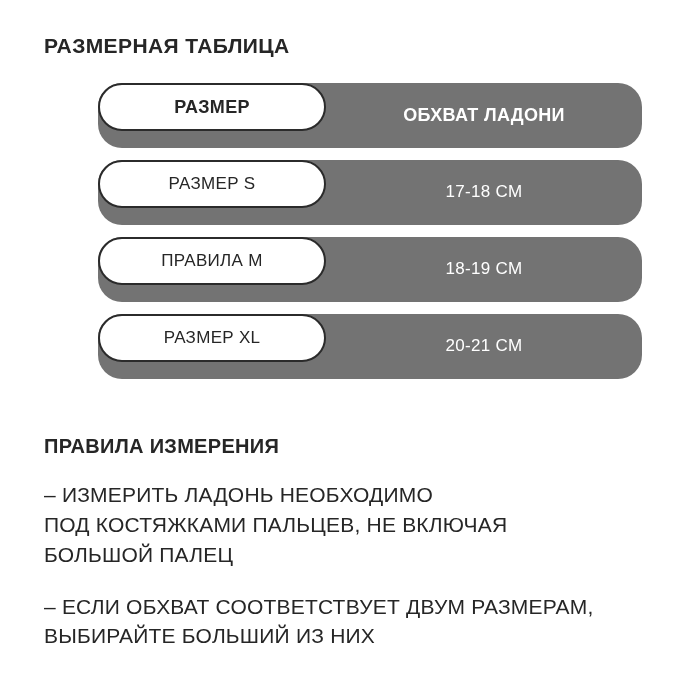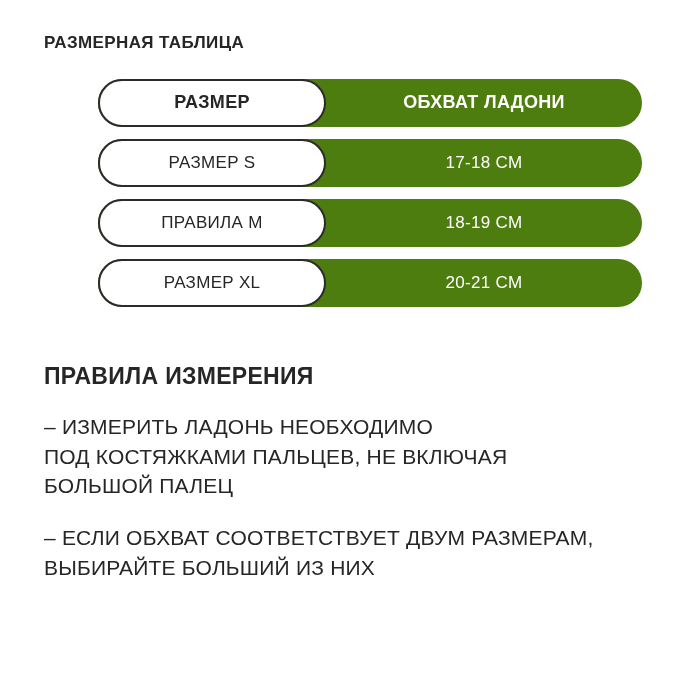--- a/index.html
+++ b/index.html
@@ -15,39 +15,39 @@
     overflow: hidden;
   }
   .page {
     position: relative;
     width: 700px;
     height: 700px;
     box-sizing: border-box;
     padding: 34px 44px 0 44px;
   }
   .title {
-    font-size: 17px;
+    font-size: 21px;
     font-weight: bold;
     letter-spacing: 0.4px;
     color: #262626;
     margin: 0 0 26px 0;
     line-height: 1.1;
   }
   .table {
     display: flex;
     flex-direction: column;
     gap: 12px;
     padding-left: 54px;
     padding-right: 14px;
   }
   .row {
     position: relative;
-    height: 48px;
+    height: 65px;
     border-radius: 24px;
-    background: #4d7c0f;
+    background: #737373;
     display: flex;
     align-items: center;
   }
   .cell-size {
     position: absolute;
     left: 0;
     top: 0;
     width: 228px;
     height: 48px;
     border-radius: 24px;
@@ -63,38 +63,38 @@
     z-index: 2;
   }
   .cell-size.header-cell {
     font-weight: bold;
     font-size: 18px;
   }
   .cell-value {
     position: absolute;
     left: 228px;
     right: 0;
-    top: 0;
+    top: 8px;
     height: 48px;
     display: flex;
     align-items: center;
     justify-content: center;
     color: #ffffff;
     font-size: 17px;
     letter-spacing: 0.3px;
   }
   .cell-value.header-cell {
     font-weight: bold;
     font-size: 18px;
   }
   .rules {
     margin-top: 56px;
   }
   .rules-title {
-    font-size: 23px;
+    font-size: 20px;
     font-weight: bold;
     letter-spacing: 0.3px;
     color: #262626;
     margin: 0 0 22px 0;
   }
   .rule {
     font-size: 21px;
     line-height: 1.42;
     color: #262626;
     letter-spacing: 0.2px;

